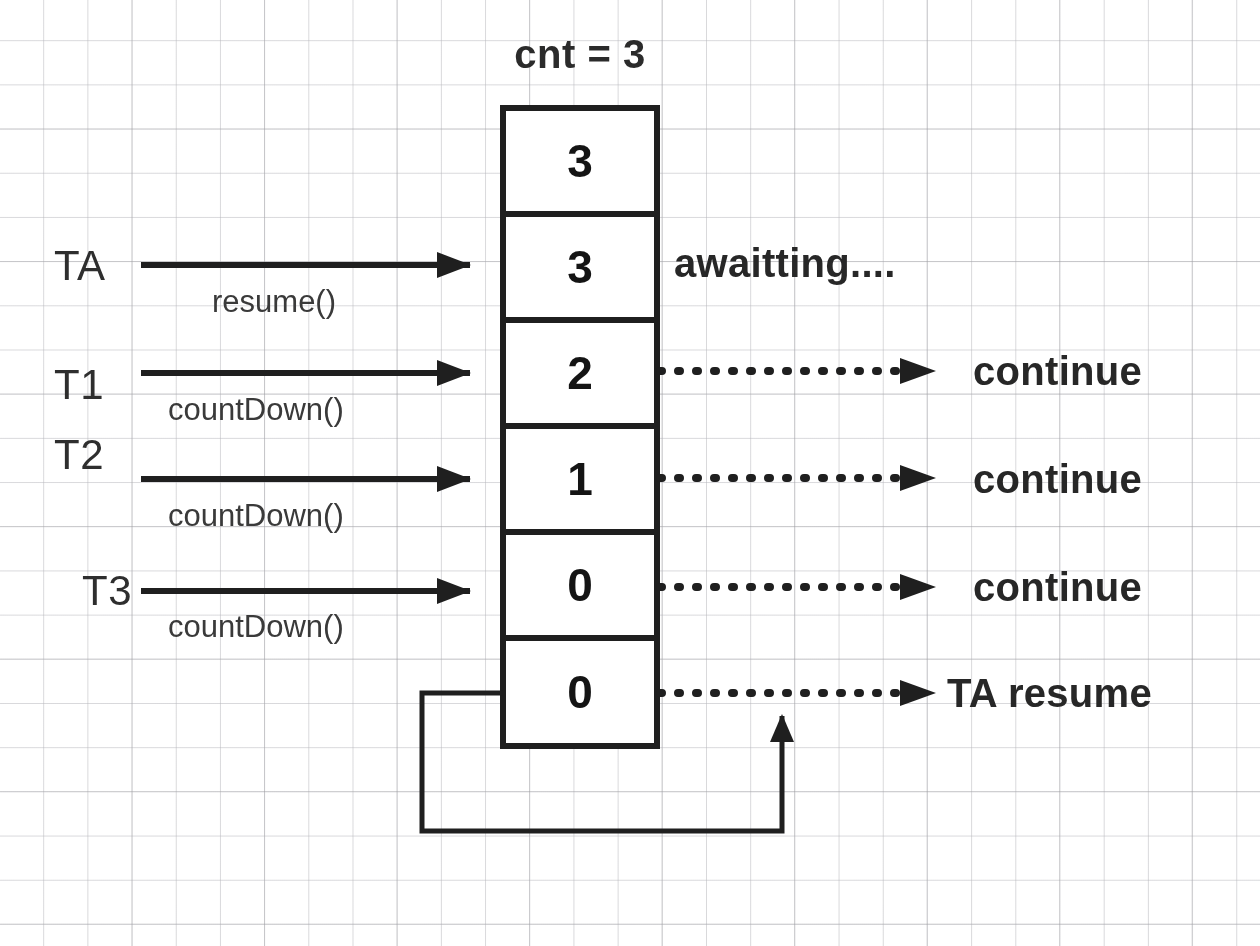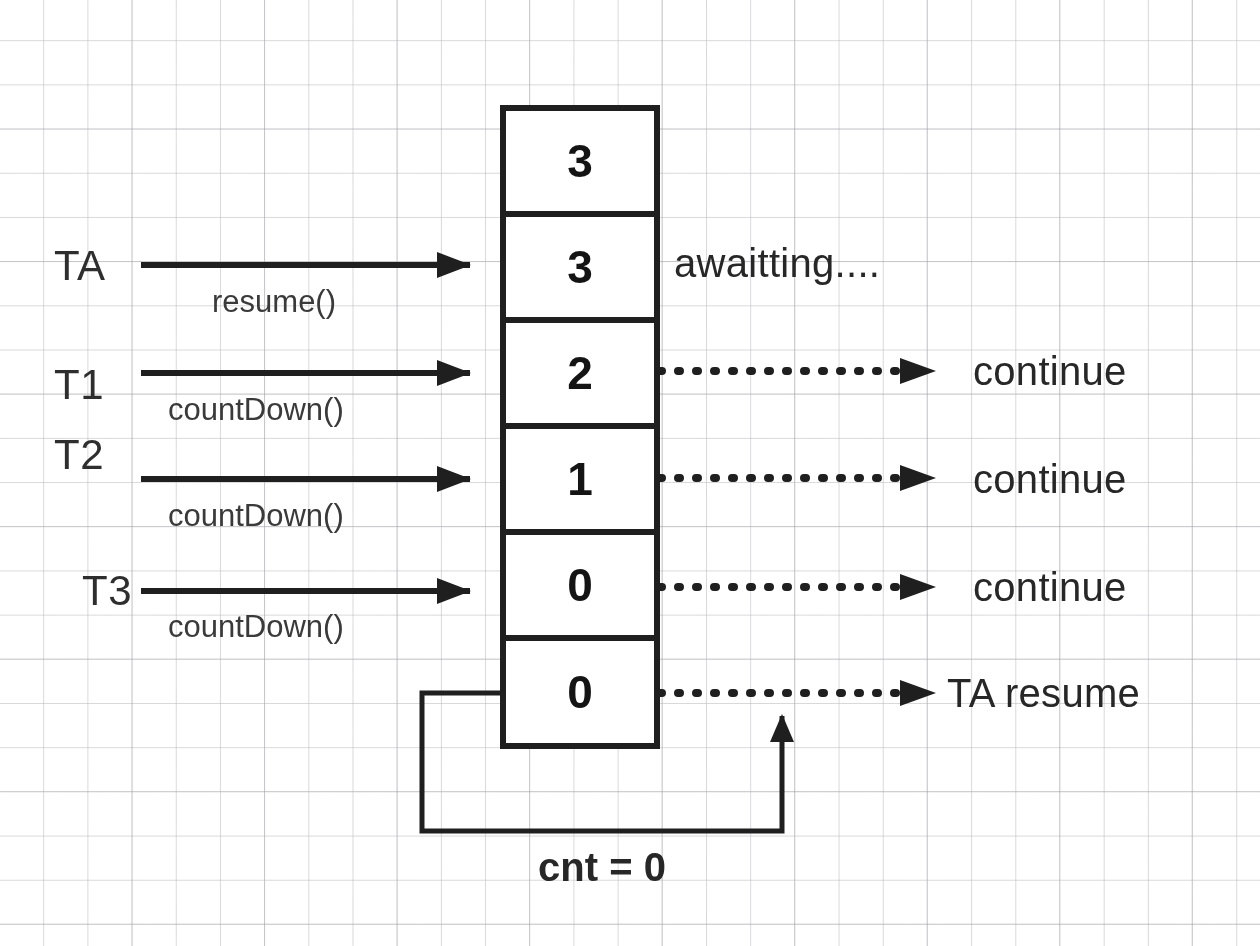--- a/index.html
+++ b/index.html
@@ -76,21 +76,21 @@
     justify-content: center;
     font-size: 46px;
     font-weight: bold;
     color: #141414;
     width: 154px;
     left: 503px;
   }
 
   .right-bold {
     font-size: 40px;
-    font-weight: normal;
+    font-weight: bold;
     color: #272727;
     letter-spacing: 0.3px;
   }
 
   .bottom-bold {
     font-size: 40px;
     font-weight: bold;
     color: #272727;
     text-align: center;
   }
@@ -141,20 +141,21 @@
     <g fill="#1f1f1f">
       <path d="M900,358 L936,371 L900,384 z"></path>
       <path d="M900,465 L936,478 L900,491 z"></path>
       <path d="M900,574 L936,587 L900,600 z"></path>
       <path d="M900,680 L936,693 L900,706 z"></path>
     </g>
 
     <path d="M503,693 L422,693 L422,831 L782,831 L782,716" stroke="#1f1f1f" stroke-width="5" fill="none" marker-end="url(#ahUp)"></path>
   </svg>
 
+  <div class="lbl title-bold" style="left:503px; top:34px; width:154px; text-align:center;">cnt = 3</div>
 
   <div class="cell-value" style="top:108px; height:106px;">3</div>
   <div class="cell-value" style="top:214px; height:106px;">3</div>
   <div class="cell-value" style="top:320px; height:106px;">2</div>
   <div class="cell-value" style="top:426px; height:106px;">1</div>
   <div class="cell-value" style="top:532px; height:106px;">0</div>
   <div class="cell-value" style="top:638px; height:108px;">0</div>
 
   <div class="lbl thread-name" style="left:54px; top:245px;">TA</div>
   <div class="lbl thread-name" style="left:54px; top:352px;margin-top:12px;">T1</div>
@@ -165,15 +166,14 @@
   <div class="lbl call-label" style="left:168px; top:394px;">countDown()</div>
   <div class="lbl call-label" style="left:168px; top:500px;">countDown()</div>
   <div class="lbl call-label" style="left:168px; top:611px;">countDown()</div>
 
   <div class="lbl right-bold" style="left:674px; top:243px;">awaitting....</div>
   <div class="lbl right-bold" style="left:973px; top:351px;">continue</div>
   <div class="lbl right-bold" style="left:973px; top:459px;">continue</div>
   <div class="lbl right-bold" style="left:973px; top:567px;">continue</div>
   <div class="lbl right-bold" style="left:947px; top:673px;">TA resume</div>
 
-  <div class="lbl bottom-bold" style="left:422px; top:847px; width:360px;">cnt = 0</div>
 
 </div>
 
 </body></html>

